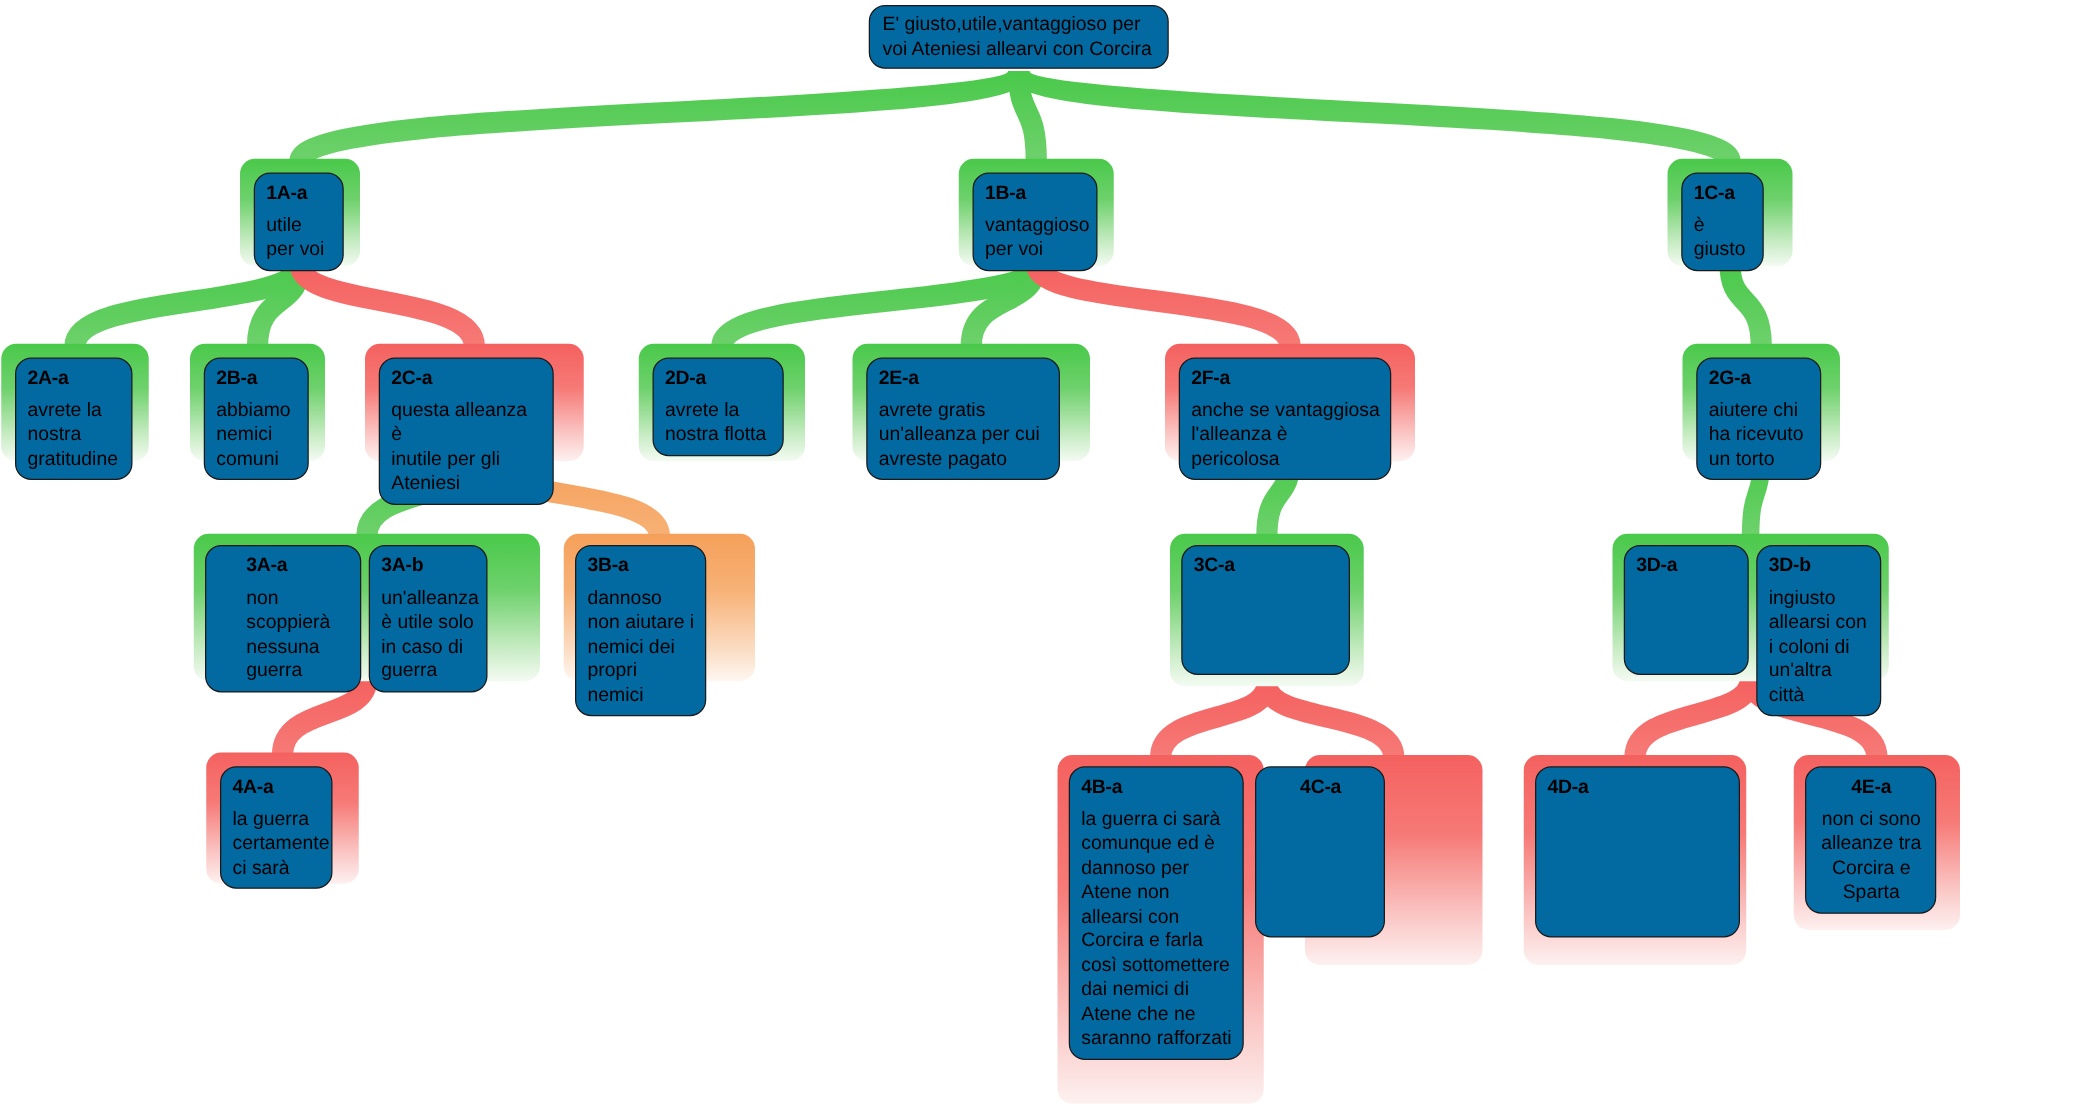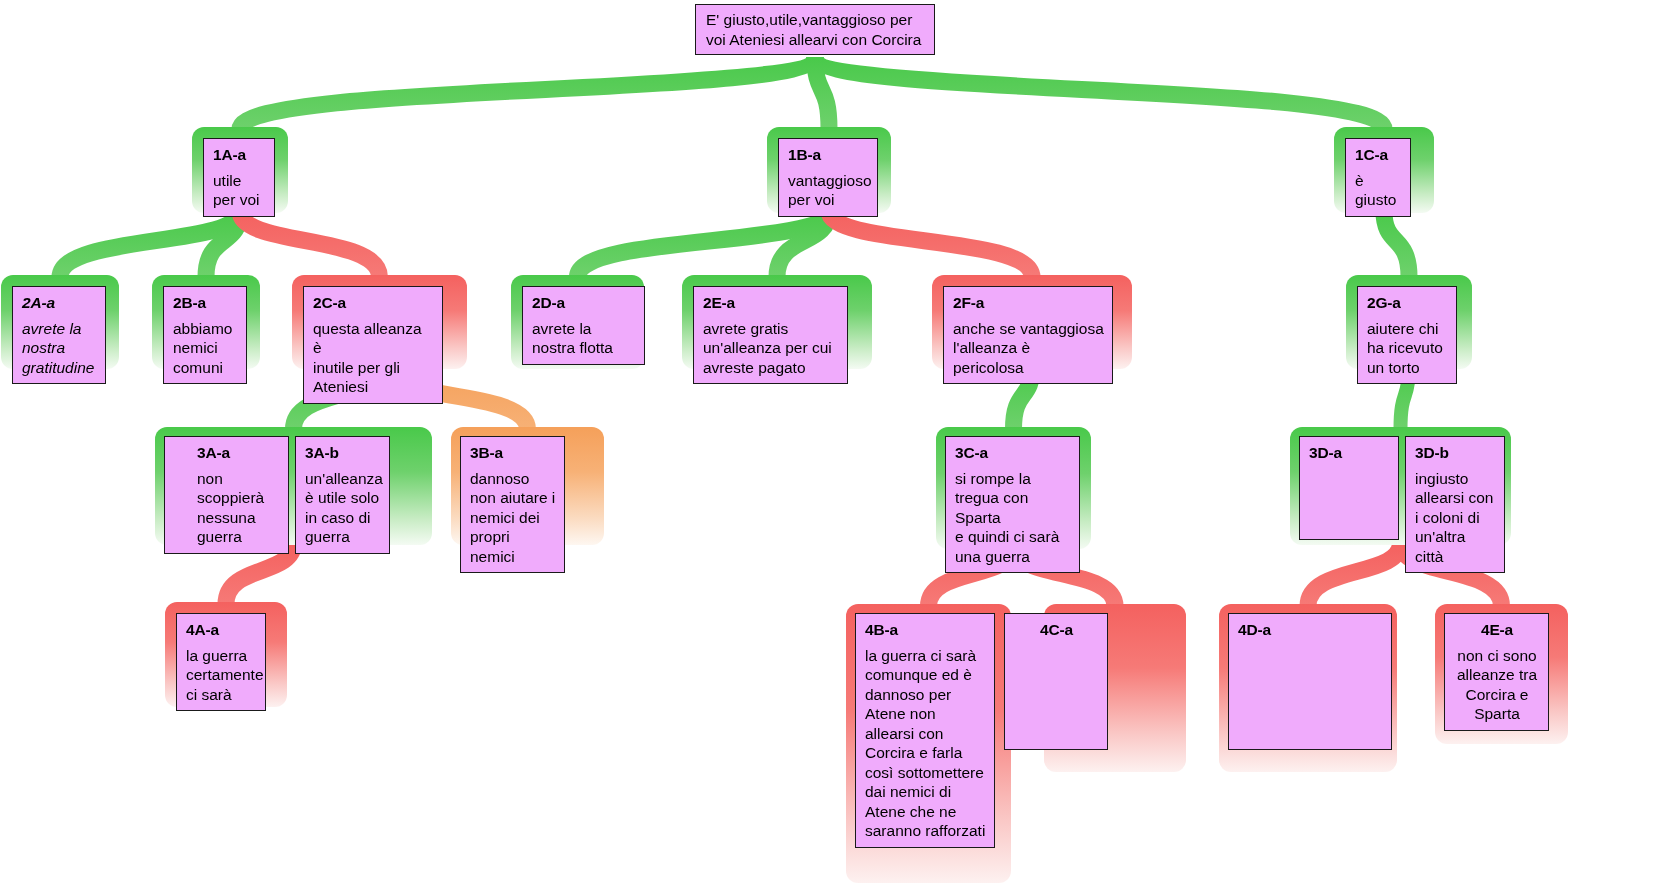--- a/index.html
+++ b/index.html
@@ -30,23 +30,23 @@
     position: absolute;
     border-radius: 12px;
   }
   .plate.green  { background: linear-gradient(to bottom, #49c94a 0%, #6ed16c 38%, #c8ecc4 78%, #f4fbf3 100%); }
   .plate.red    { background: linear-gradient(to bottom, #f4615f 0%, #f67a77 38%, #fac9c7 78%, #fdf1f0 100%); }
   .plate.orange { background: linear-gradient(to bottom, #f5a05a 0%, #f7b176 38%, #fbdcc2 78%, #fef7f1 100%); }
 
   
   .node {
     position: absolute;
-    background: #f0abfc;
+    background: #0369a1;
     border: 1.6px solid #1a1a1a;
-    border-radius: 0;
+    border-radius: 13px;
     box-sizing: border-box;
     padding: 6px 8px 6px 9px;
     color: #000000;
     line-height: 1.26;
     font-size: 15.5px;
     overflow: hidden;
   }
   .node .node-id {
     font-weight: bold;
     font-size: 15.5px;
@@ -137,39 +137,39 @@
       <div class="node" style="left: 778px; top: 138px; width: 100px; min-height: 68px;">
         <span class="node-id">1B-a</span>
         <span class="node-text">vantaggioso
 per voi</span>
       </div>
       <div class="node" style="left: 1345px; top: 138px; width: 66px; min-height: 68px;">
         <span class="node-id">1C-a</span>
         <span class="node-text">è
 giusto</span>
       </div>
-      <div class="node" style="left: 12px; top: 286px; width: 94px; min-height: 72px; font-style: italic;">
+      <div class="node" style="left: 12px; top: 286px; width: 94px; min-height: 72px;">
         <span class="node-id">2A-a</span>
         <span class="node-text">avrete la
 nostra
 gratitudine</span>
       </div>
       <div class="node" style="left: 163px; top: 286px; width: 84px; min-height: 72px;">
         <span class="node-id">2B-a</span>
         <span class="node-text">abbiamo
 nemici
 comuni</span>
       </div>
       <div class="node" style="left: 303px; top: 286px; width: 140px; min-height: 72px;">
         <span class="node-id">2C-a</span>
         <span class="node-text">questa alleanza è
 inutile per gli
 Ateniesi</span>
       </div>
-      <div class="node" style="left: 522px; top: 286px; width: 123px; min-height: 60px;">
+      <div class="node" style="left: 522px; top: 286px; width: 105px; min-height: 60px;">
         <span class="node-id">2D-a</span>
         <span class="node-text">avrete la
 nostra flotta</span>
       </div>
       <div class="node" style="left: 693px; top: 286px; width: 155px; min-height: 72px;">
         <span class="node-id">2E-a</span>
         <span class="node-text">avrete gratis
 un'alleanza per cui
 avreste pagato</span>
       </div>
@@ -199,24 +199,20 @@
       </div>
       <div class="node" style="left: 460px; top: 436px; width: 105px; min-height: 104px;">
         <span class="node-id">3B-a</span>
         <span class="node-text">dannoso
 non aiutare i
 nemici dei
 propri nemici</span>
       </div>
       <div class="node" style="left: 945px; top: 436px; width: 135px; min-height: 104px;">
         <span class="node-id">3C-a</span>
-        <span class="node-text">si rompe la
-tregua con Sparta
-e quindi ci sarà
-una guerra</span>
       </div>
       <div class="node" style="left: 1299px; top: 436px; width: 100px; min-height: 104px;">
         <span class="node-id">3D-a</span>
       </div>
       <div class="node" style="left: 1405px; top: 436px; width: 100px; min-height: 104px;">
         <span class="node-id">3D-b</span>
         <span class="node-text">ingiusto
 allearsi con
 i coloni di
 un'altra città</span>

